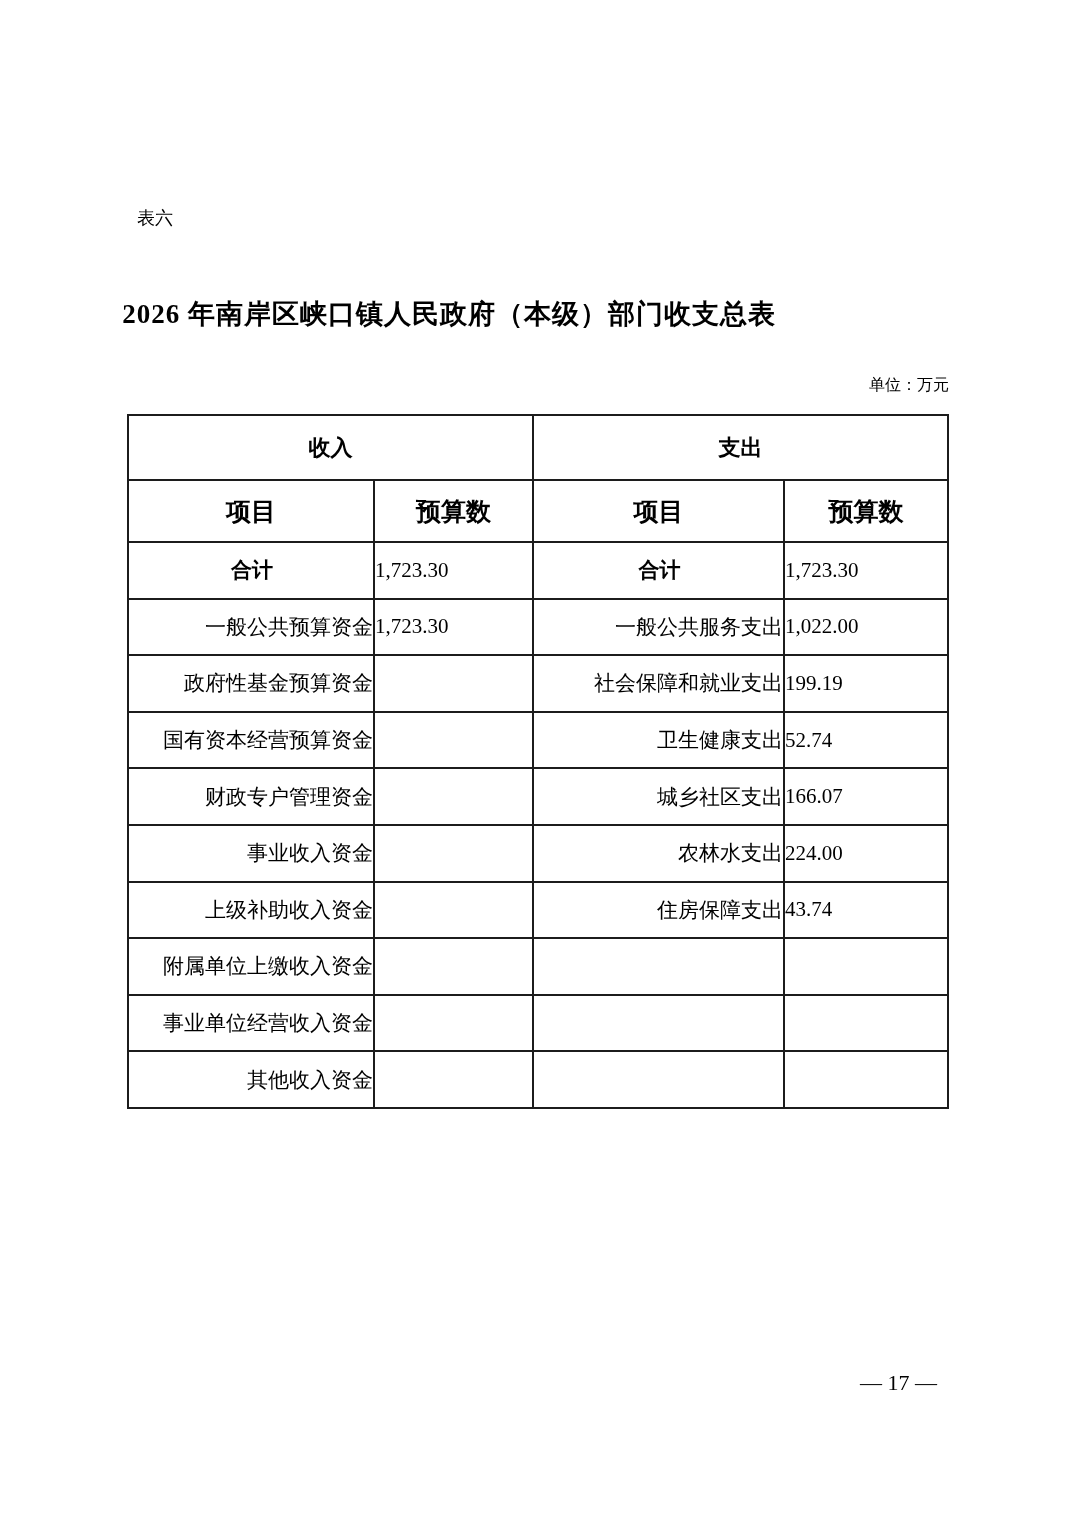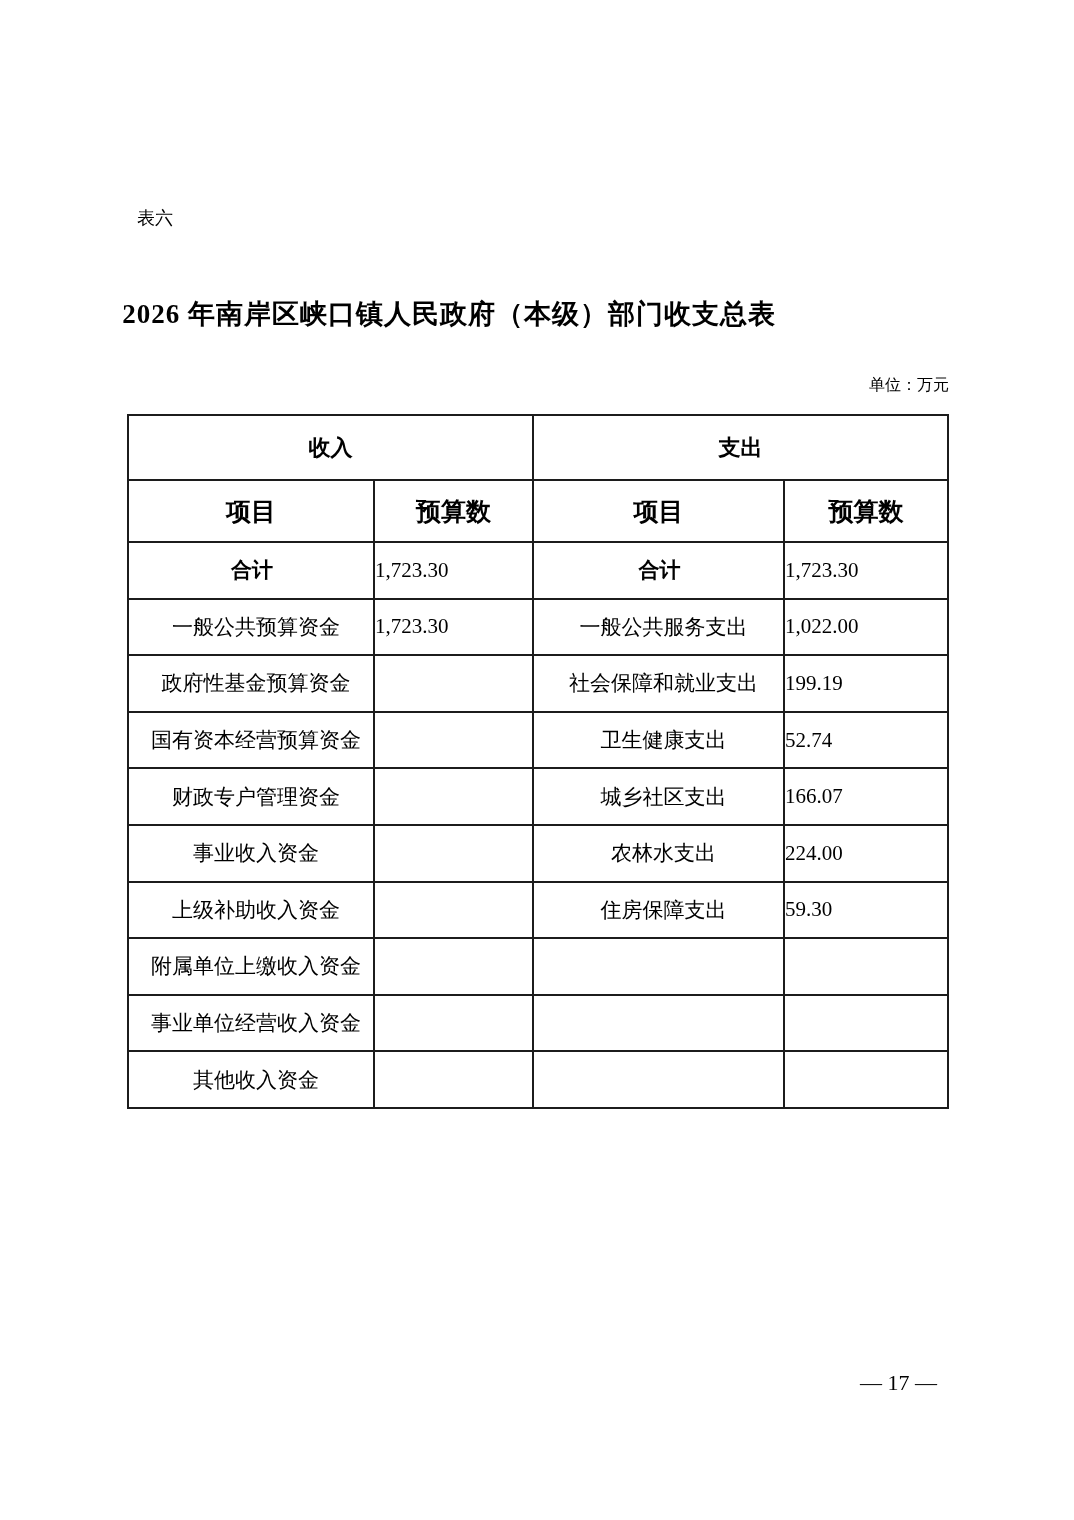--- a/index.html
+++ b/index.html
@@ -65,21 +65,21 @@
     text-align: center;
   }
   tr.col-header th {
     height: 62px;
     font-family: "Liberation Sans", sans-serif;
     font-size: 25px;
     font-weight: bold;
     text-align: center;
   }
   td.item-cell {
-    text-align: center;
+    text-align: right;
     padding-left: 10px;
     font-size: 21px;
     font-family: "Liberation Serif", serif;
   }
   td.num-cell {
     text-align: left;
     padding-right: 24px;
     font-size: 21px;
     font-family: "Liberation Serif", serif;
   }
@@ -164,21 +164,21 @@
       <tr>
         <td class="item-cell">事业收入资金</td>
         <td class="num-cell"></td>
         <td class="item-cell">农林水支出</td>
         <td class="num-cell">224.00</td>
       </tr>
       <tr>
         <td class="item-cell">上级补助收入资金</td>
         <td class="num-cell"></td>
         <td class="item-cell">住房保障支出</td>
-        <td class="num-cell">59.30</td>
+        <td class="num-cell">43.74</td>
       </tr>
       <tr>
         <td class="item-cell">附属单位上缴收入资金</td>
         <td class="num-cell"></td>
         <td class="item-cell"></td>
         <td class="num-cell"></td>
       </tr>
       <tr>
         <td class="item-cell">事业单位经营收入资金</td>
         <td class="num-cell"></td>

